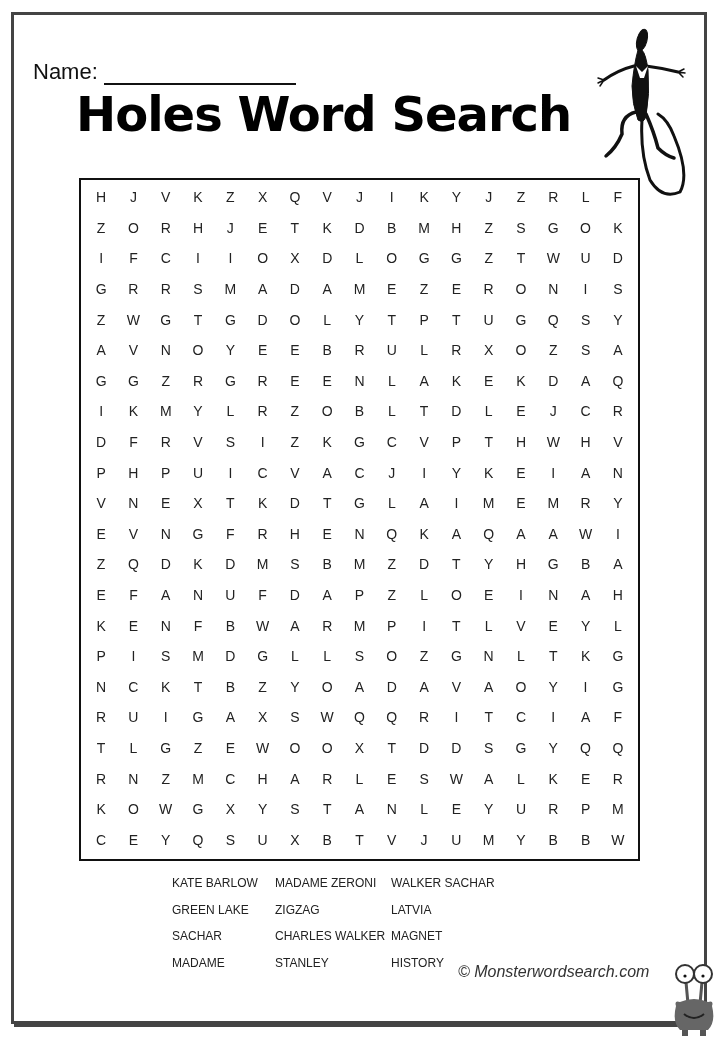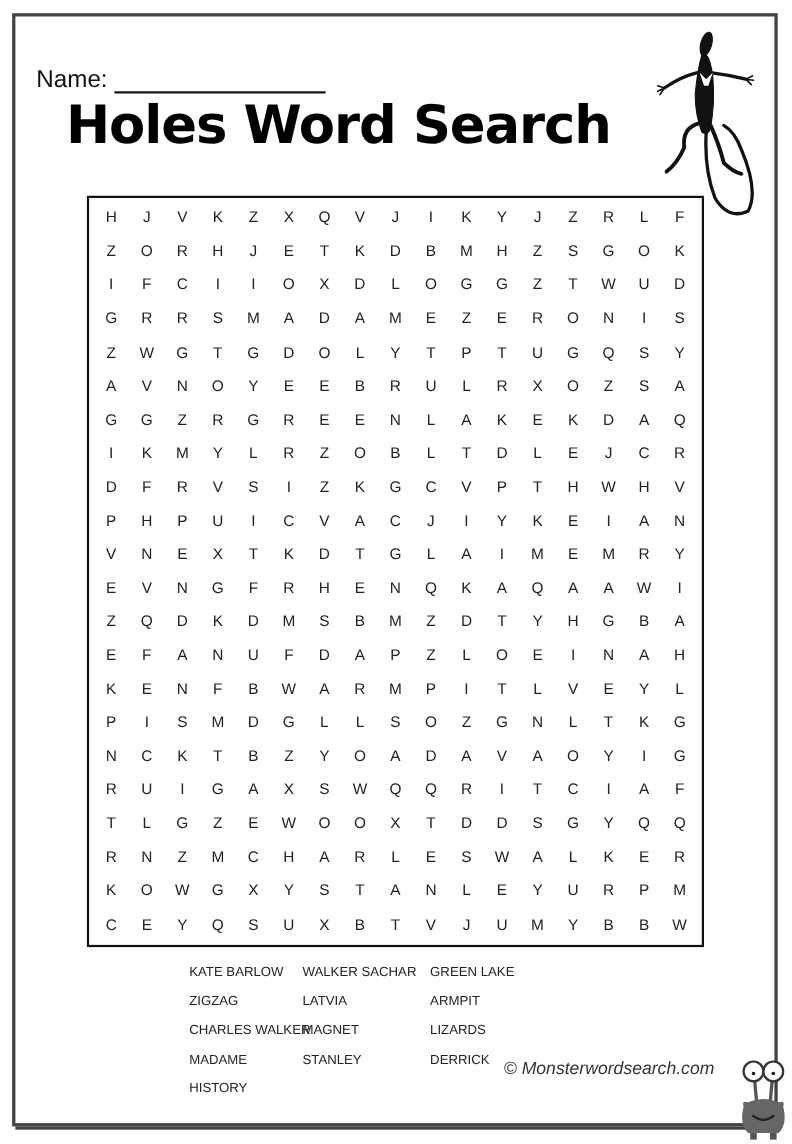--- a/index.html
+++ b/index.html
@@ -1,20 +1,20 @@
 <!DOCTYPE html>
 <html><head>
 <meta charset="utf-8">
 <style>
   html,body{margin:0;padding:0;background:#fff;}
   body{width:720px;height:1040px;position:relative;overflow:hidden;font-family:"Liberation Sans",sans-serif;}
   .page-border{position:absolute;left:11px;top:12px;width:696px;height:1012px;border:3px solid #444;box-sizing:border-box;}
   .name-row{position:absolute;left:33px;top:28px;font-size:22px;color:#111;display:flex;align-items:flex-end;margin-top:31px;}
   .name-line{display:inline-block;width:192px;border-bottom:2px solid #111;margin-left:6px;height:22px;}
-  .title{position:absolute;left:60px;top:86px;font-family:"DejaVu Sans",sans-serif;font-weight:bold;font-size:48px;letter-spacing:-1px;color:#000;}
+  .title{position:absolute;left:76px;top:86px;font-family:"DejaVu Sans",sans-serif;font-weight:bold;font-size:48px;letter-spacing:-1px;color:#000;}
   .lizard{position:absolute;left:594px;top:24px;width:96px;height:176px;}
   .grid-box{position:absolute;left:79px;top:178px;width:561px;height:683px;border:2px solid #111;box-sizing:border-box;}
   .grid{position:absolute;left:0;top:0;width:100%;height:100%;display:grid;grid-template-columns:repeat(18,1fr);grid-template-rows:repeat(22,1fr);padding:2px 4px 4px 4px;box-sizing:border-box;}
   .cell{display:flex;align-items:center;justify-content:center;font-size:14px;color:#222;letter-spacing:0;}
   .words{position:absolute;left:172px;top:876px;display:grid;grid-template-columns:103px 116px 110px;grid-auto-rows:26.5px;font-size:12px;color:#222;}
   .word{white-space:nowrap;}
   .footer{position:absolute;left:458px;top:963px;font-size:16px;font-style:italic;color:#333;}
   .footer-line{position:absolute;left:14px;top:1024px;width:690px;height:0;border-top:3px solid #444;}
   .monster{position:absolute;left:668px;top:960px;width:52px;height:80px;}
 </style>
@@ -419,31 +419,30 @@
       <div class="cell">M</div>
       <div class="cell">Y</div>
       <div class="cell">B</div>
       <div class="cell">B</div>
       <div class="cell">W</div>
     </div>
 </div>
 
 <div class="words" id="words">
     <div class="word">KATE BARLOW</div>
+    <div class="word">MADAME ZERONI</div>
     <div class="word">WALKER SACHAR</div>
     <div class="word">GREEN LAKE</div>
     <div class="word">ZIGZAG</div>
     <div class="word">LATVIA</div>
-    <div class="word">ARMPIT</div>
+    <div class="word">SACHAR</div>
     <div class="word">CHARLES WALKER</div>
     <div class="word">MAGNET</div>
-    <div class="word">LIZARDS</div>
     <div class="word">MADAME</div>
     <div class="word">STANLEY</div>
-    <div class="word">DERRICK</div>
     <div class="word">HISTORY</div>
   </div>
 
 <div class="footer">© Monsterwordsearch.com</div>
 <div class="footer-line"></div>
 
 <svg class="monster" viewBox="0 0 52 80">
   <line x1="18" y1="22" x2="20" y2="44" stroke="#555" stroke-width="3"></line>
   <line x1="34" y1="22" x2="32" y2="44" stroke="#555" stroke-width="3"></line>
   <circle cx="17" cy="14" r="9" fill="#fff" stroke="#333" stroke-width="2"></circle>

